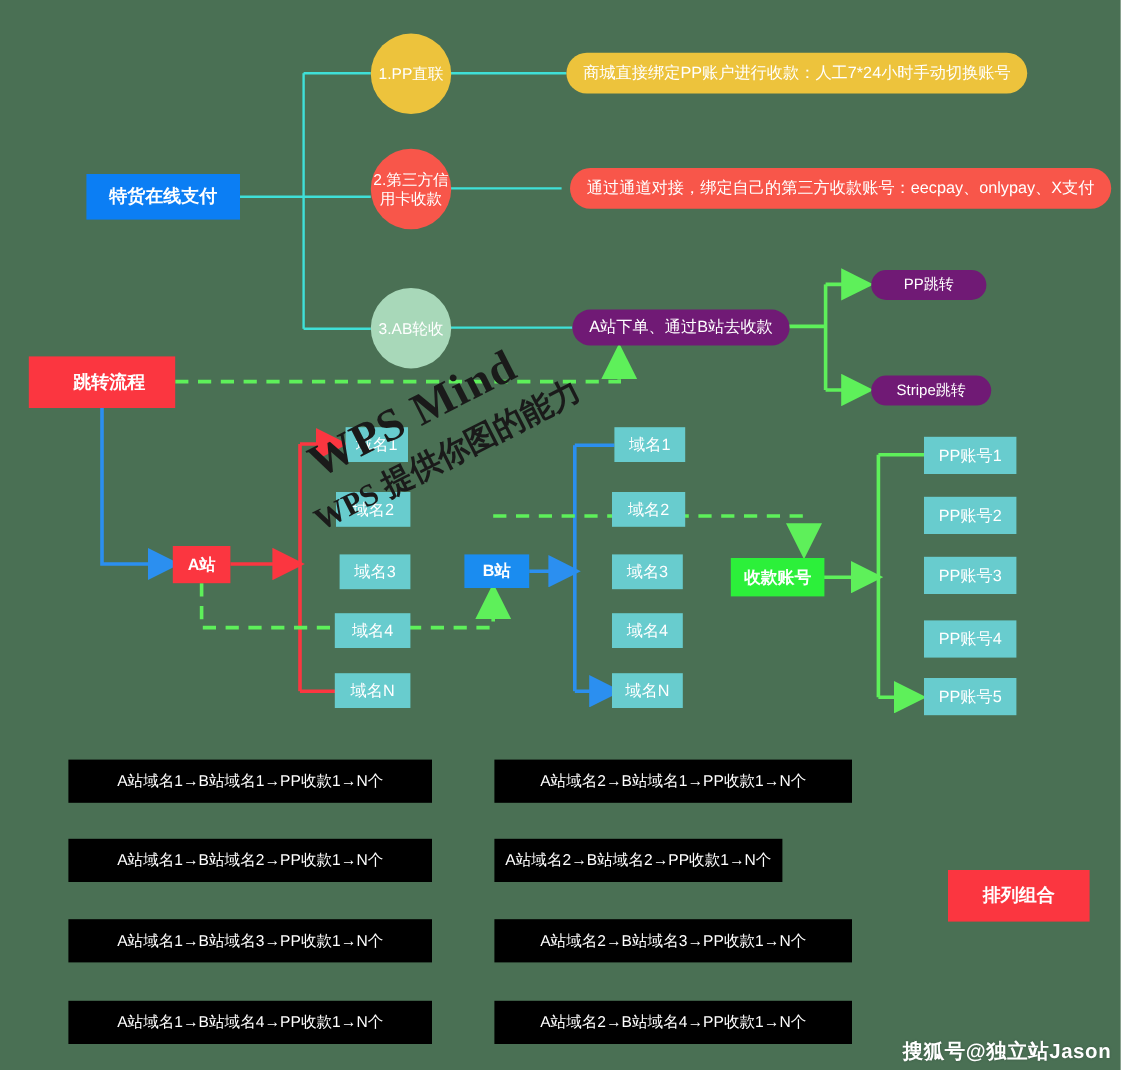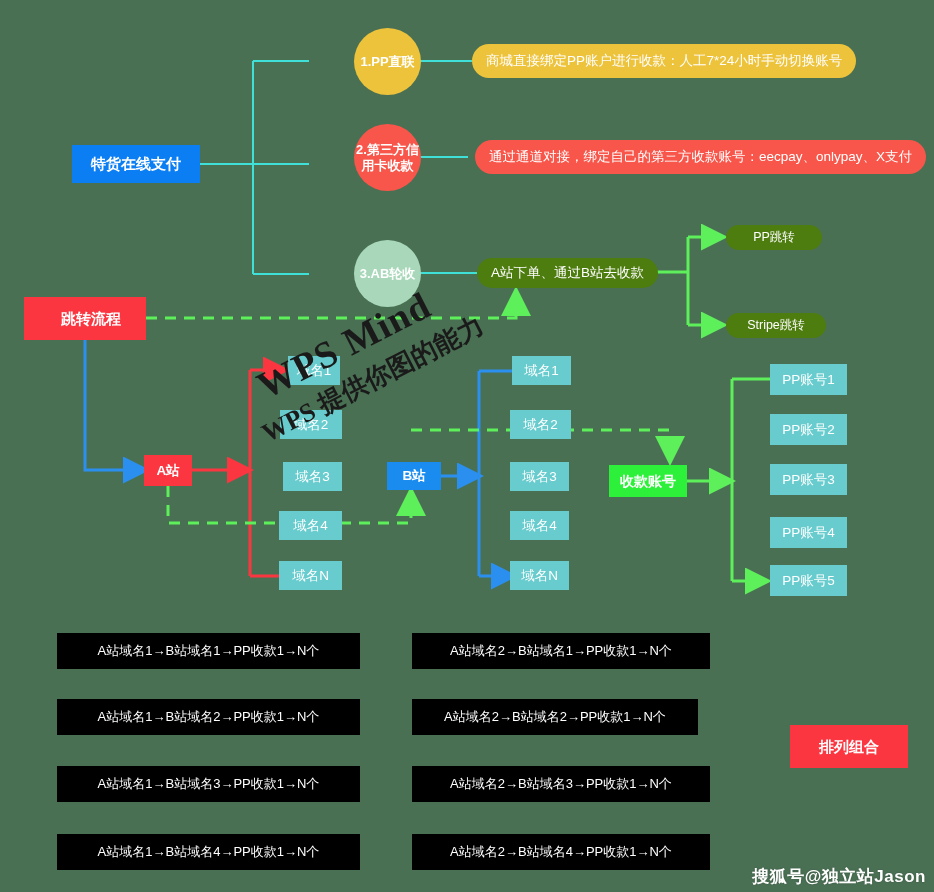--- a/index.html
+++ b/index.html
@@ -23,36 +23,35 @@
     justify-content: center;
     text-align: center;
     color: #ffffff;
     line-height: 1.18;
     white-space: pre-line;
   }
   
   .circle {
     border-radius: 50%;
     font-size: 13px;
-    font-weight: 700;
-    margin-left: 45px;
+    font-weight: 400;
   }
   .c-yellow { background: #edc33c; }
   .c-red    { background: #f8564a; }
   .c-green  { background: #a8d8b9; }
 
   
   .pill {
     border-radius: 17px;
     font-size: 13.5px;
     padding: 0 14px;
   }
   .p-yellow { background: #edc33c; }
   .p-red    { background: #f8564a; }
-  .p-green  { background: #4d7c0f; }
+  .p-green  { background: #701a75; }
 
   
   .rect { font-size: 13.5px; }
   .r-blue      { background: #0b7ef4; font-weight: bold; font-size: 15px; }
   .r-redsolid  { background: #fb3640; font-weight: bold; font-size: 15px; }
   .r-bluesmall { background: #1a8cf0; font-weight: bold; font-size: 13.5px; }
   .r-teal      { background: #68ccce; font-size: 13.5px; }
   .r-brightgreen { background: #2cf03a; color:#ffffff; font-weight: bold; font-size: 14px; }
   .r-redbtn    { background: #fb3640; font-weight: bold; font-size: 15px; }
   .r-combo     { background: #000000; font-size: 13px; }
@@ -294,21 +293,21 @@
   <div class="node rect r-combo" style="left:57px; top:766px; width:303px; height:36px;">
     <span>A站域名1→B站域名3→PP收款1→N个</span>
   </div>
   <div class="node rect r-combo" style="left:57px; top:834px; width:303px; height:36px;">
     <span>A站域名1→B站域名4→PP收款1→N个</span>
   </div>
 
   <div class="node rect r-combo" style="left:412px; top:633px; width:298px; height:36px;">
     <span>A站域名2→B站域名1→PP收款1→N个</span>
   </div>
-  <div class="node rect r-combo" style="left:412px; top:699px; width:286px; height:36px;">
+  <div class="node rect r-combo" style="left:412px; top:699px; width:240px; height:36px;">
     <span>A站域名2→B站域名2→PP收款1→N个</span>
   </div>
   <div class="node rect r-combo" style="left:412px; top:766px; width:298px; height:36px;">
     <span>A站域名2→B站域名3→PP收款1→N个</span>
   </div>
   <div class="node rect r-combo" style="left:412px; top:834px; width:298px; height:36px;">
     <span>A站域名2→B站域名4→PP收款1→N个</span>
   </div>
 
   <div class="node rect r-redbtn" style="left:790px; top:725px; width:118px; height:43px;">

